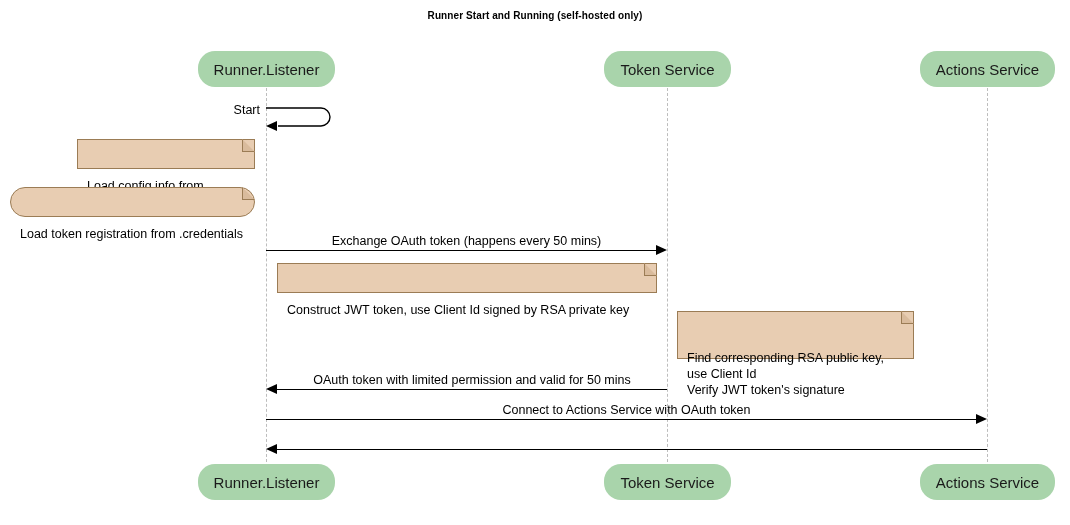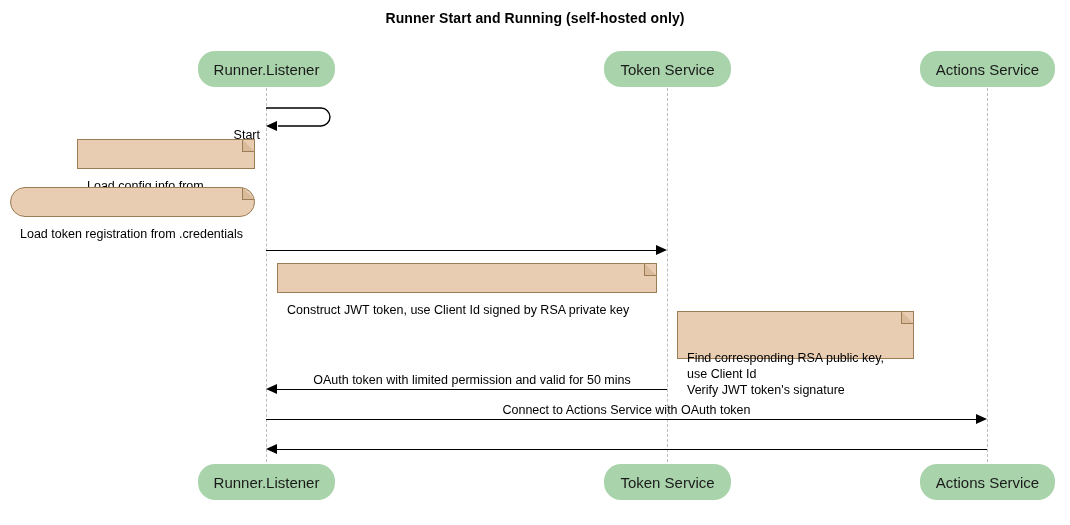--- a/index.html
+++ b/index.html
@@ -21,21 +21,21 @@
     top: 0;
     width: 1070px;
     height: 525px;
   }
   .diagram-title {
     position: absolute;
     left: 0;
     top: 10px;
     width: 1070px;
     text-align: center;
-    font-size: 14px;
+    font-size: 10px;
     font-weight: bold;
     color: #000000;
     letter-spacing: 0.1px;
   }
   
   .participant {
     position: absolute;
     box-sizing: border-box;
     border-radius: 17px;
     display: flex;
@@ -74,21 +74,20 @@
   }
   .msg-label {
     position: absolute;
     font-size: 12.5px;
     color: #000000;
     white-space: nowrap;
     text-align: center;
   }
   .msg-label.left-of {
     text-align: right;
-    margin-top: 25px;
   }
   
   .self-loop {
     position: absolute;
   }
   
   .note {
     position: absolute;
     box-sizing: border-box;
     background: #e8cdb2;
@@ -147,20 +146,21 @@
   <div class="note" style="left:77px; top:139px; width:178px; height:30px;">
     <span class="fold"></span>
     <span class="note-text">Load config info from .runner</span>
   </div>
 
   <div class="note" style="left:10px; top:187px; width:245px; height:30px;border-radius:15px;">
     <span class="fold"></span>
     <span class="note-text">Load token registration from .credentials</span>
   </div>
 
+  <div class="msg-label" style="left:266px; top:234px; width:401px;">Exchange OAuth token (happens every 50 mins)</div>
   <div class="msg-line" style="left:266px; top:250px; width:390px;"></div>
   <div class="arrow-head right" style="left:656px; top:245px;"></div>
 
   <div class="note" style="left:277px; top:263px; width:380px; height:30px;">
     <span class="fold"></span>
     <span class="note-text">Construct JWT token, use Client Id signed by RSA private key</span>
   </div>
 
   <div class="note" style="left:677px; top:311px; width:237px; height:48px;">
     <span class="fold"></span>

